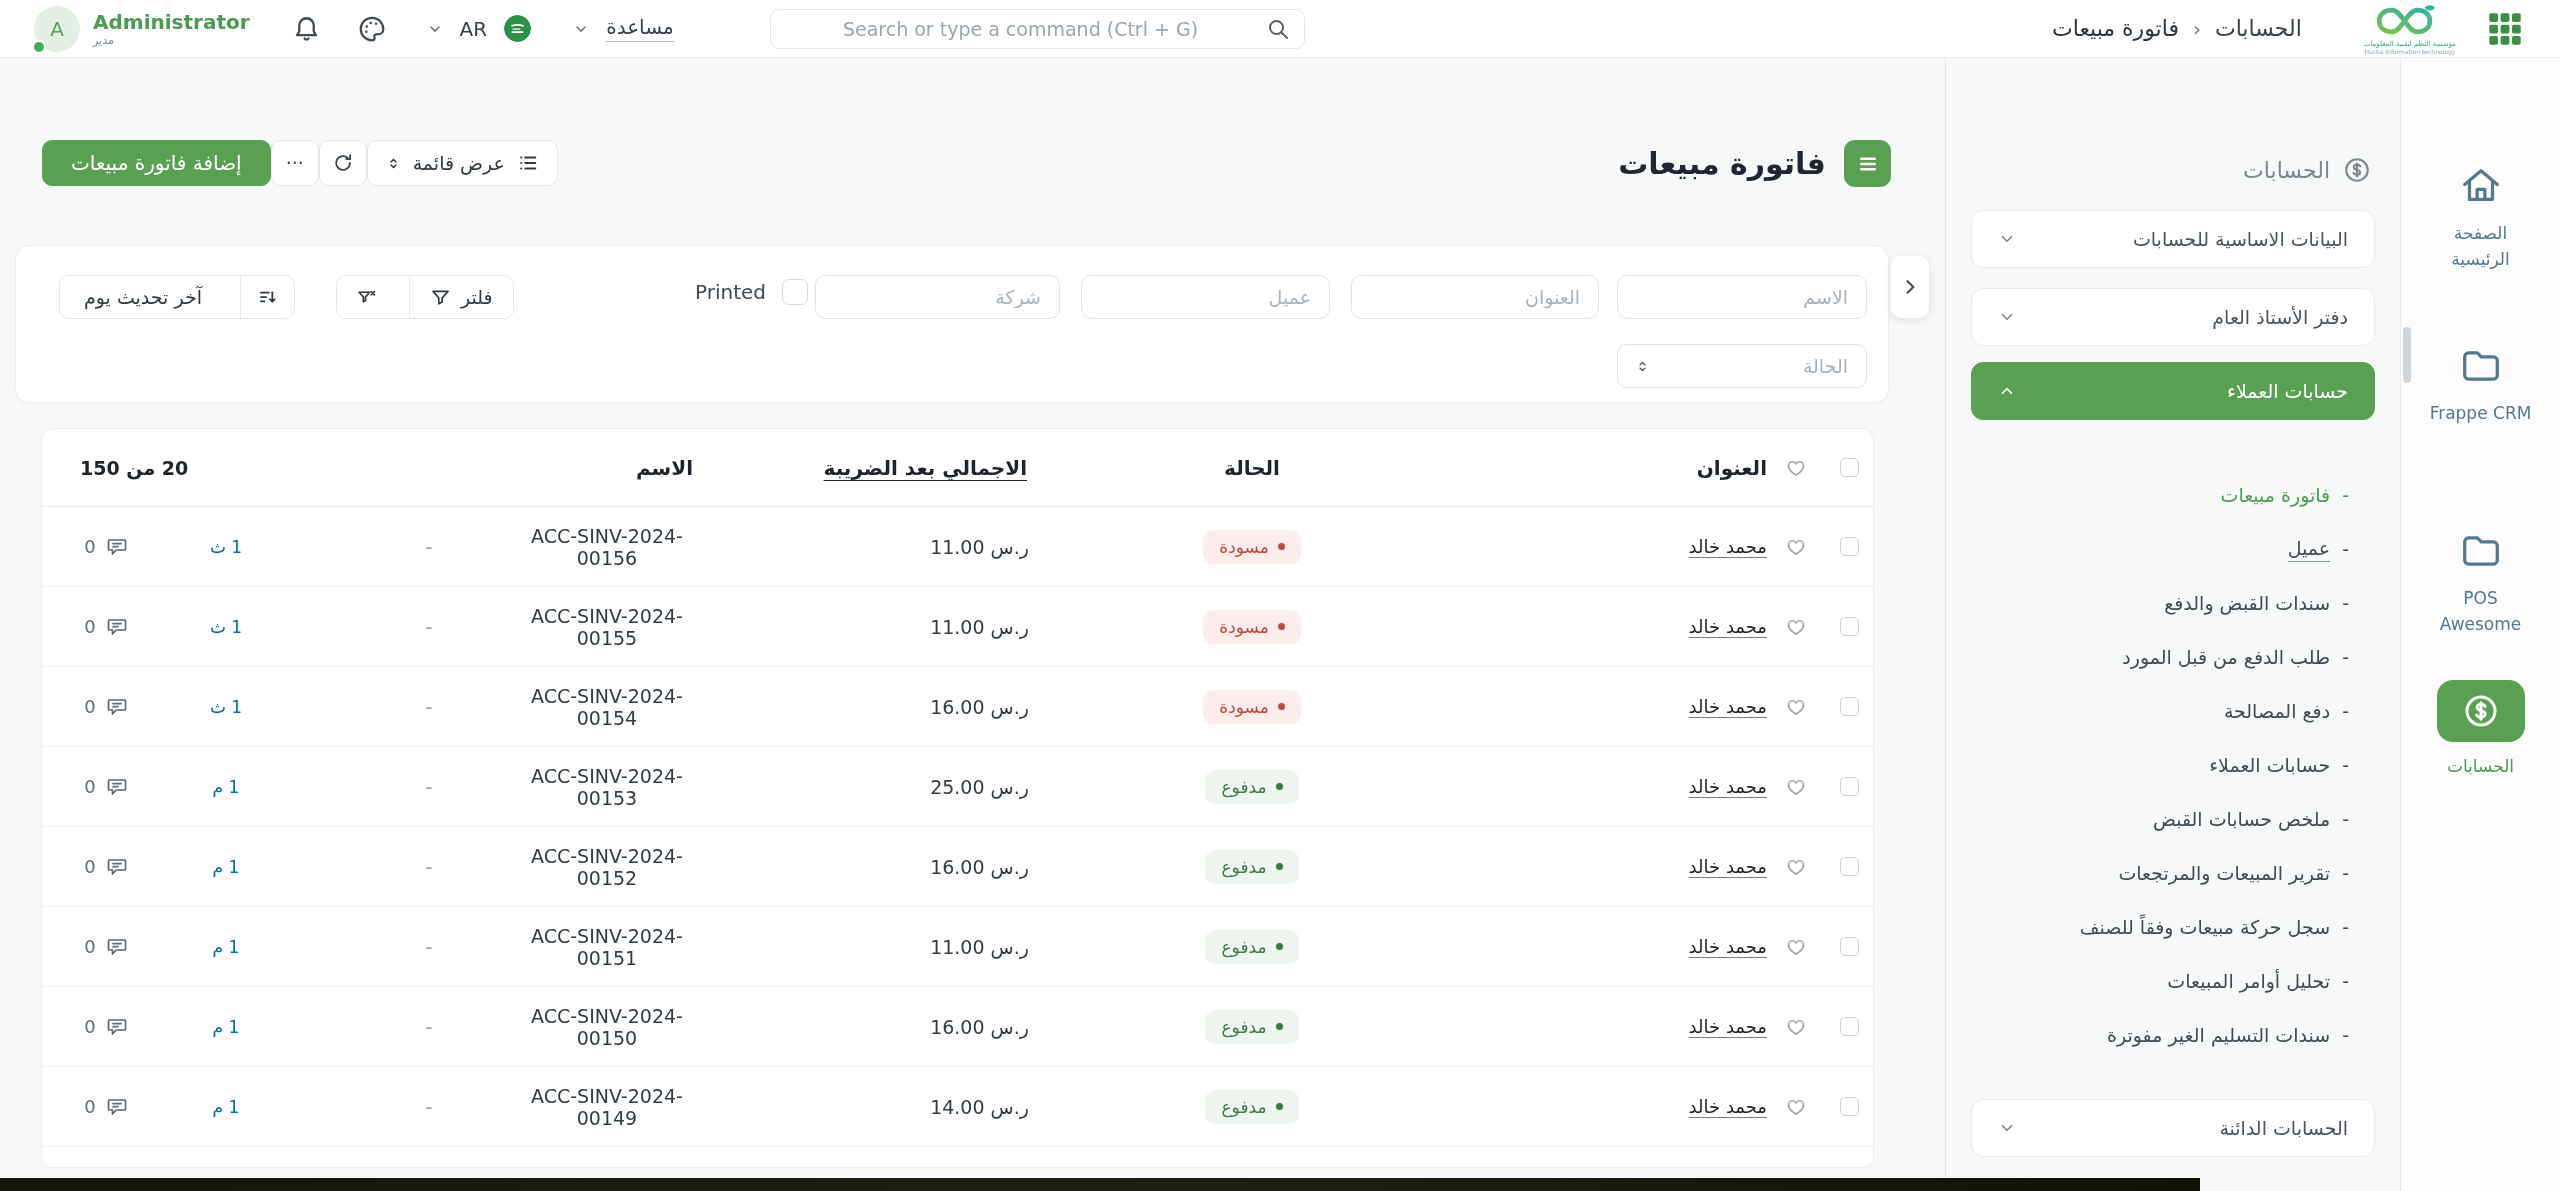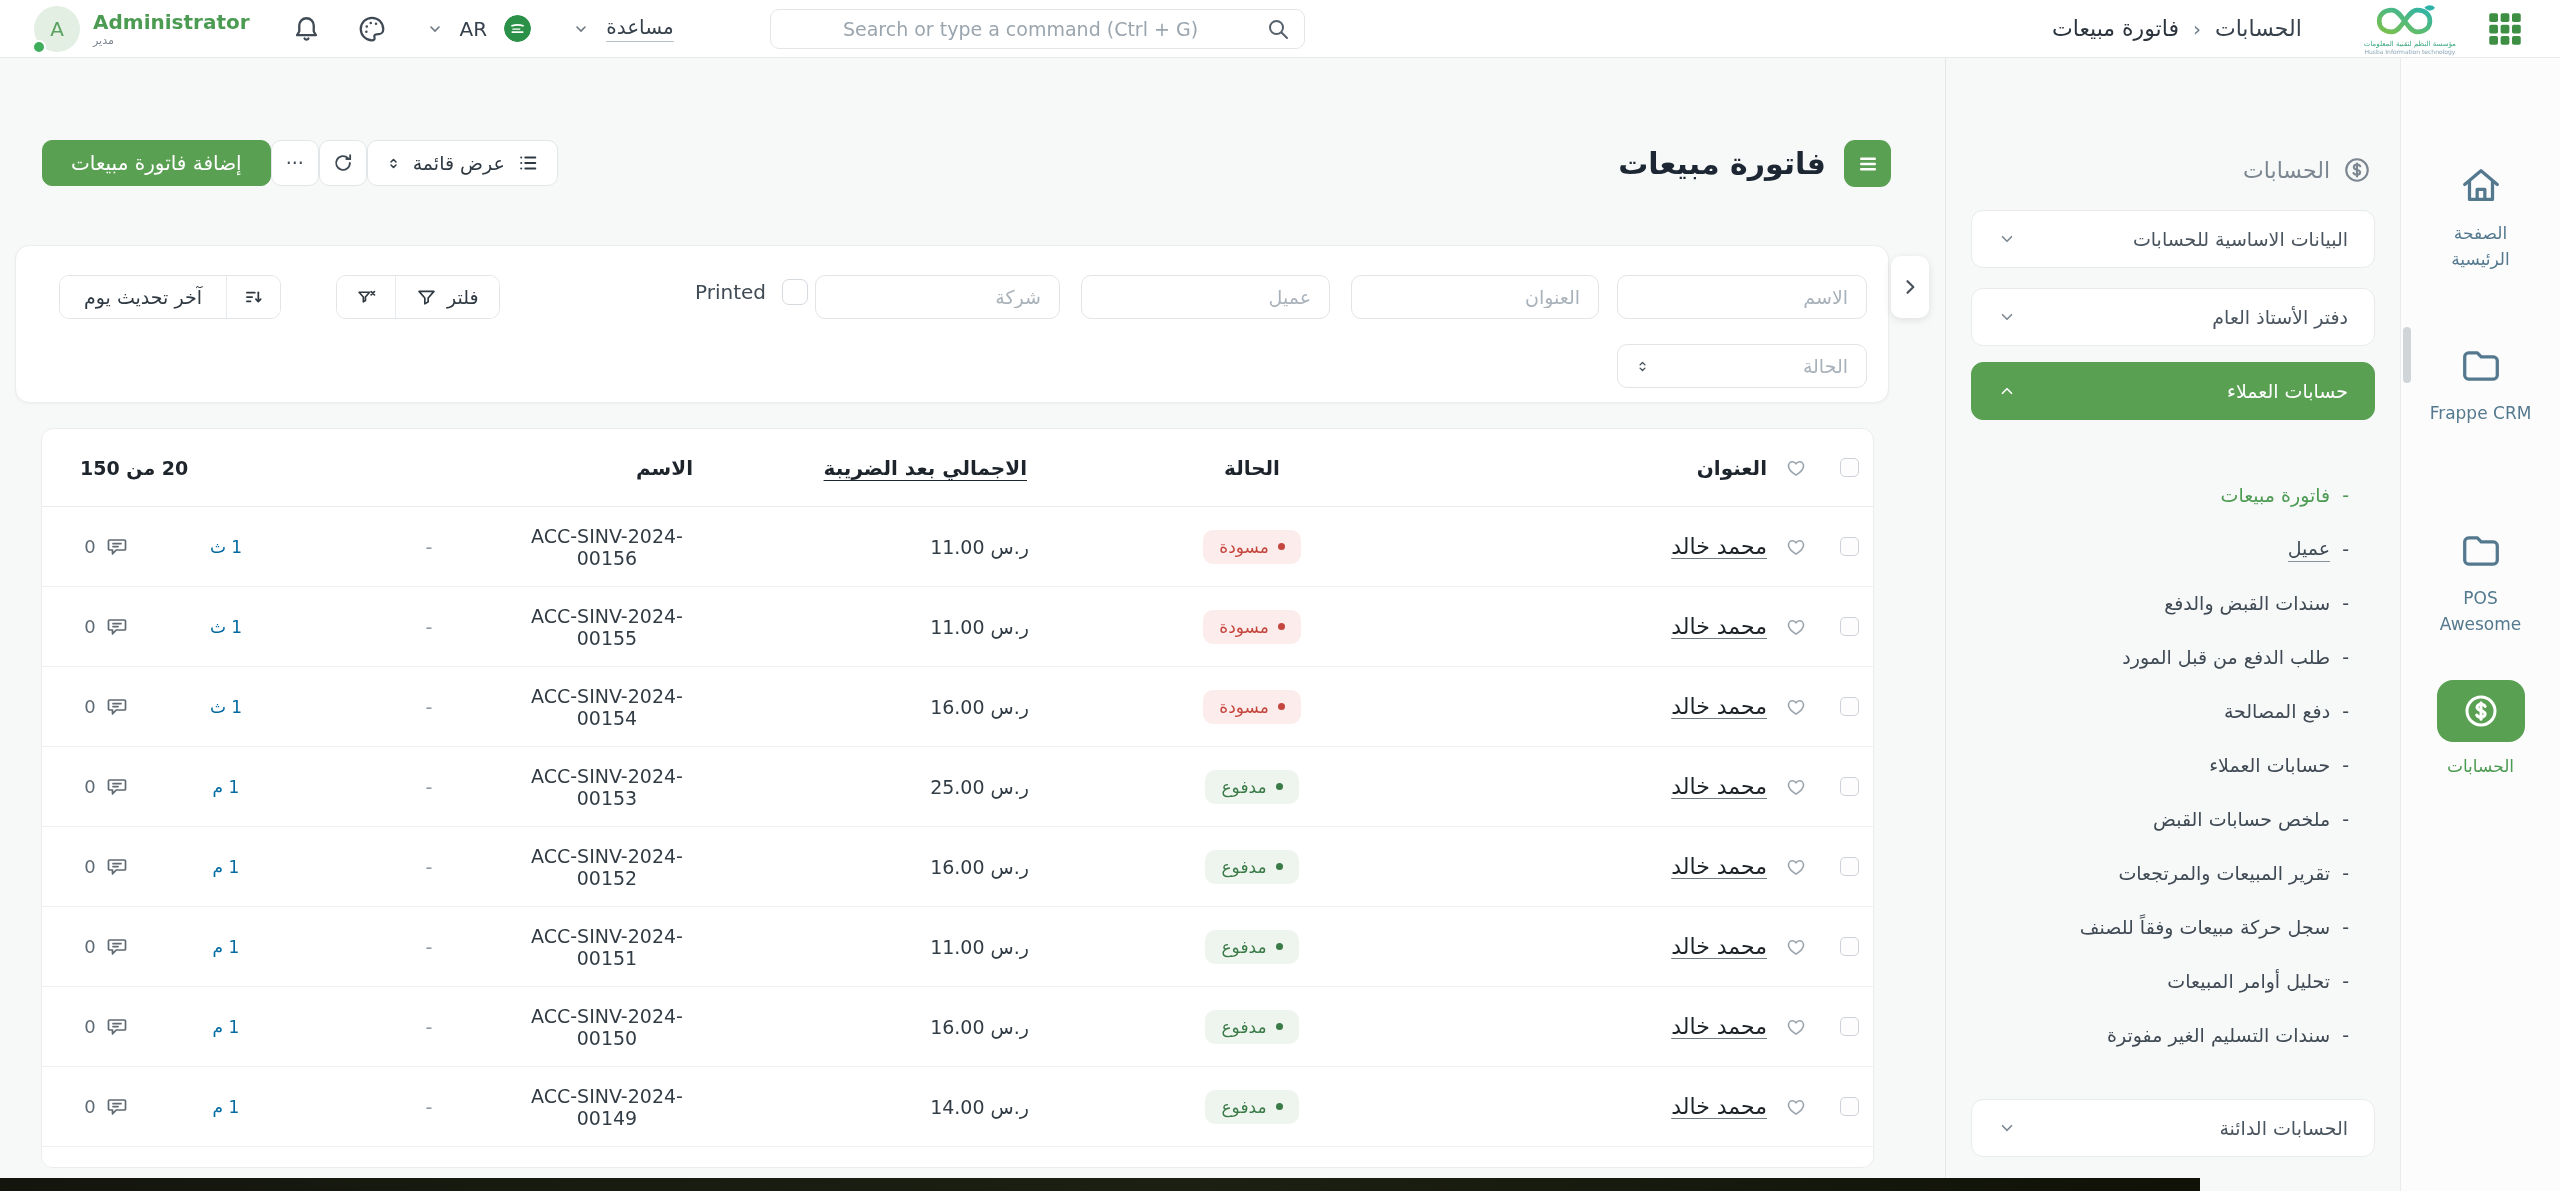--- a/index.html
+++ b/index.html
@@ -93,21 +93,21 @@
   .side-toggle { position:absolute; top:198px; left:1891px; width:38px; height:62px;
                  background:#fff; border-radius:10px; box-shadow:0 2px 8px rgba(0,0,0,.10);
                  display:flex; align-items:center; justify-content:center; color:#49525b;
                  cursor:pointer; z-index:6; }
 
   
   .filter-card { position:absolute; top:187px; left:15px; width:1874px; height:158px;
                  background:#fff; border:1px solid #ebedef; border-radius:14px;
                  box-shadow:0 1px 3px rgba(0,0,0,.04); z-index:5; }
   .fgroup { position:absolute; top:29px; height:44px; display:flex; direction:ltr;
-            border:1.5px solid #e3e6e9; border-radius:10px; overflow:hidden; background:#fff; }
+            border:1.5px solid #e3e6e9; border-radius:10px; overflow:hidden; background:#fff;gap:14px; }
   .fgroup .fbtn { display:flex; align-items:center; justify-content:center; gap:10px;
                   font-size:19px; color:#2f3942; cursor:pointer; background:#fff; border:none;
                   font-family:inherit; }
   .fgroup .fbtn + .fbtn { border-left:1.5px solid #e8ebed; }
   .g-updated { left:43px; }
   .g-filter { left:320px; }
   .printed { position:absolute; left:679px; top:33px; display:flex; direction:ltr;
              align-items:center; gap:16px; font-size:20px; color:#3f4a54; }
   .pcheck { width:26px; height:26px; border:1.5px solid #d5dadf; border-radius:7px;
             background:#fff; cursor:pointer; }
@@ -131,21 +131,21 @@
   .c-center { display:flex; justify-content:center; align-items:center; }
   .cbox { width:19px; height:19px; border:1.5px solid #ccd2d8; border-radius:5px;
           background:#fdfdfd; cursor:pointer; }
   .heart { color:#9aa4ad; cursor:pointer; }
   .h-title { text-align:right; }
   .h-status { text-align:center; }
   .h-total { text-align:right; padding-right:10px; text-decoration:underline;
              text-underline-offset:5px; text-decoration-thickness:1px; }
   .h-name { text-align:right; padding-right:14px; }
   .h-count { text-align:left; padding-left:38px; font-size:19px; direction:rtl; }
-  .cell-cust { font-size:22px; color:#1c2126; text-decoration:underline;
+  .cell-cust { font-size:18px; color:#1c2126; text-decoration:underline;
                text-underline-offset:4px; text-decoration-thickness:1px;
                text-decoration-color:#737d86; cursor:pointer;text-align:center; }
   .badge { display:inline-flex; align-items:center; gap:9px; padding:7px 16px;
            border-radius:10px; font-size:17px; }
   .badge .bdot { width:7px; height:7px; border-radius:50%; }
   .cell-amt { direction:ltr; text-align:right; padding-right:8px; font-size:19px; color:#323c45; }
   .cell-id { direction:ltr; text-align:center; font-size:19px; color:#323c45; }
   .cell-dash { text-align:center; color:#8e98a1; font-size:19px; }
   .cell-time { text-align:center; color:#0369a1; font-size:17px; }
   .cell-com { display:flex; align-items:center; gap:9px; color:#5f6a73; font-size:18px; cursor:pointer; }

